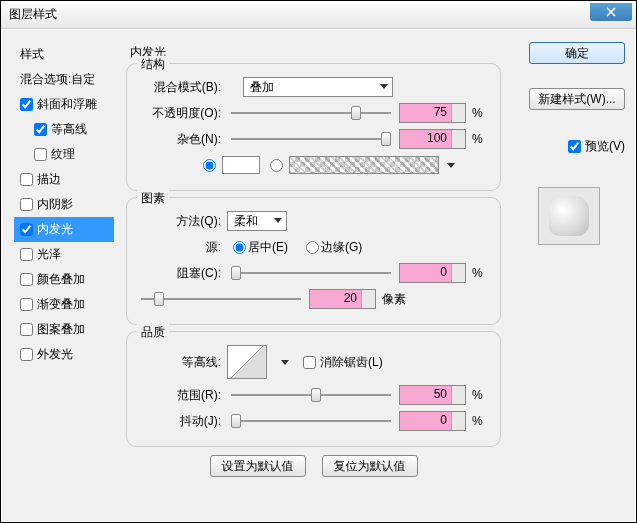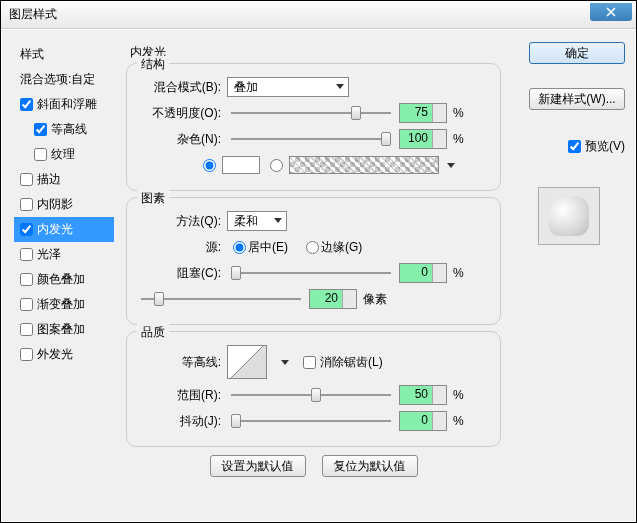--- a/index.html
+++ b/index.html
@@ -15,27 +15,27 @@
 .left-item.sub { padding-left: 20px; }
 .left-item.highlight { background: #3399ff; color: #fff; }
 .left-item input[type=checkbox] { width: 13px; height: 13px; }
 .mid { flex: 1; }
 .panel-title { padding: 2px 8px; font-size: 12px; }
 .fieldset { border: 1px solid #ccc; border-radius: 10px; margin: 0 4px 6px 4px; padding: 8px 10px 10px 10px; position: relative; }
 .fieldset-legend { position: absolute; top: -8px; left: 10px; background: #f0f0f0; padding: 0 4px; }
 .row { display: flex; align-items: center; margin: 4px 0; height: 22px; }
 .row-label { width: 90px; text-align: right; padding-right: 6px; }
 .select { border: 1px solid #888; background: #fff; padding: 1px 18px 1px 6px; position: relative; display: inline-flex; align-items: center; height: 20px; }
-.select.wide { width: 122px; }
+.select.wide { width: 150px; margin-left: 16px; }
 .select.small { width: 60px; }
 .caret { position: absolute; right: 4px; top: 6px; width: 0; height: 0; border-left: 4px solid transparent; border-right: 4px solid transparent; border-top: 5px solid #333; }
 .slider { flex: 1; height: 6px; position: relative; margin: 0 8px 0 4px; max-width: 160px; }
 .slider-track { position: absolute; top: 2px; left: 0; right: 0; height: 2px; background: #999; }
 .slider-thumb { position: absolute; top: -4px; width: 10px; height: 14px; background: linear-gradient(#fdfdfd,#d8d8d8); border: 1px solid #888; border-radius: 2px; }
-.numbox { width: 48px; height: 20px; border: 1px solid #888; background: #86efac; text-align: right; padding: 1px 18px 1px 4px; position: relative; }
+.numbox { width: 67px; height: 20px; border: 1px solid #888; background: #f9a8d4; text-align: right; padding: 1px 18px 1px 4px; position: relative; }
 .numbox .spinner { position: absolute; right: 0; top: 0; bottom: 0; width: 14px; background: #e8e8e8; border-left: 1px solid #aaa; }
 .unit { margin-left: 6px; }
 .radio-row input[type=radio] { margin: 0 2px 0 6px; }
 .swatch { width: 38px; height: 18px; border: 1px solid #888; background: #fff; margin: 0 4px; }
 .gradient-bar { flex: 1; max-width: 150px; height: 18px; border: 1px solid #888; margin: 0 4px; background: repeating-conic-gradient(#ccc 0 25%, #fff 0 50%) 0 0/10px 10px; position: relative; }
 .gradient-bar.hatched::after { content:""; position:absolute; inset:0; background: repeating-linear-gradient(45deg, rgba(0,0,0,0.18) 0 2px, transparent 2px 5px); }
 .gradcaret { width:0;height:0;border-left:4px solid transparent;border-right:4px solid transparent;border-top:5px solid #333; margin-left:4px;}
 .contour-box { width: 40px; height: 34px; border: 1px solid #888; background: linear-gradient(135deg,#fff 49%, #888 50%, #888 51%, #ddd 51%); margin-right: 10px; }
 .btm-buttons { display: flex; justify-content: center; gap: 16px; margin-top: 8px; }
 .btn { min-width: 96px; height: 22px; background: linear-gradient(#fdfdfd,#e4e4e4); border: 1px solid #8a8a8a; border-radius: 3px; display: inline-flex; align-items: center; justify-content: center; cursor: pointer; }

